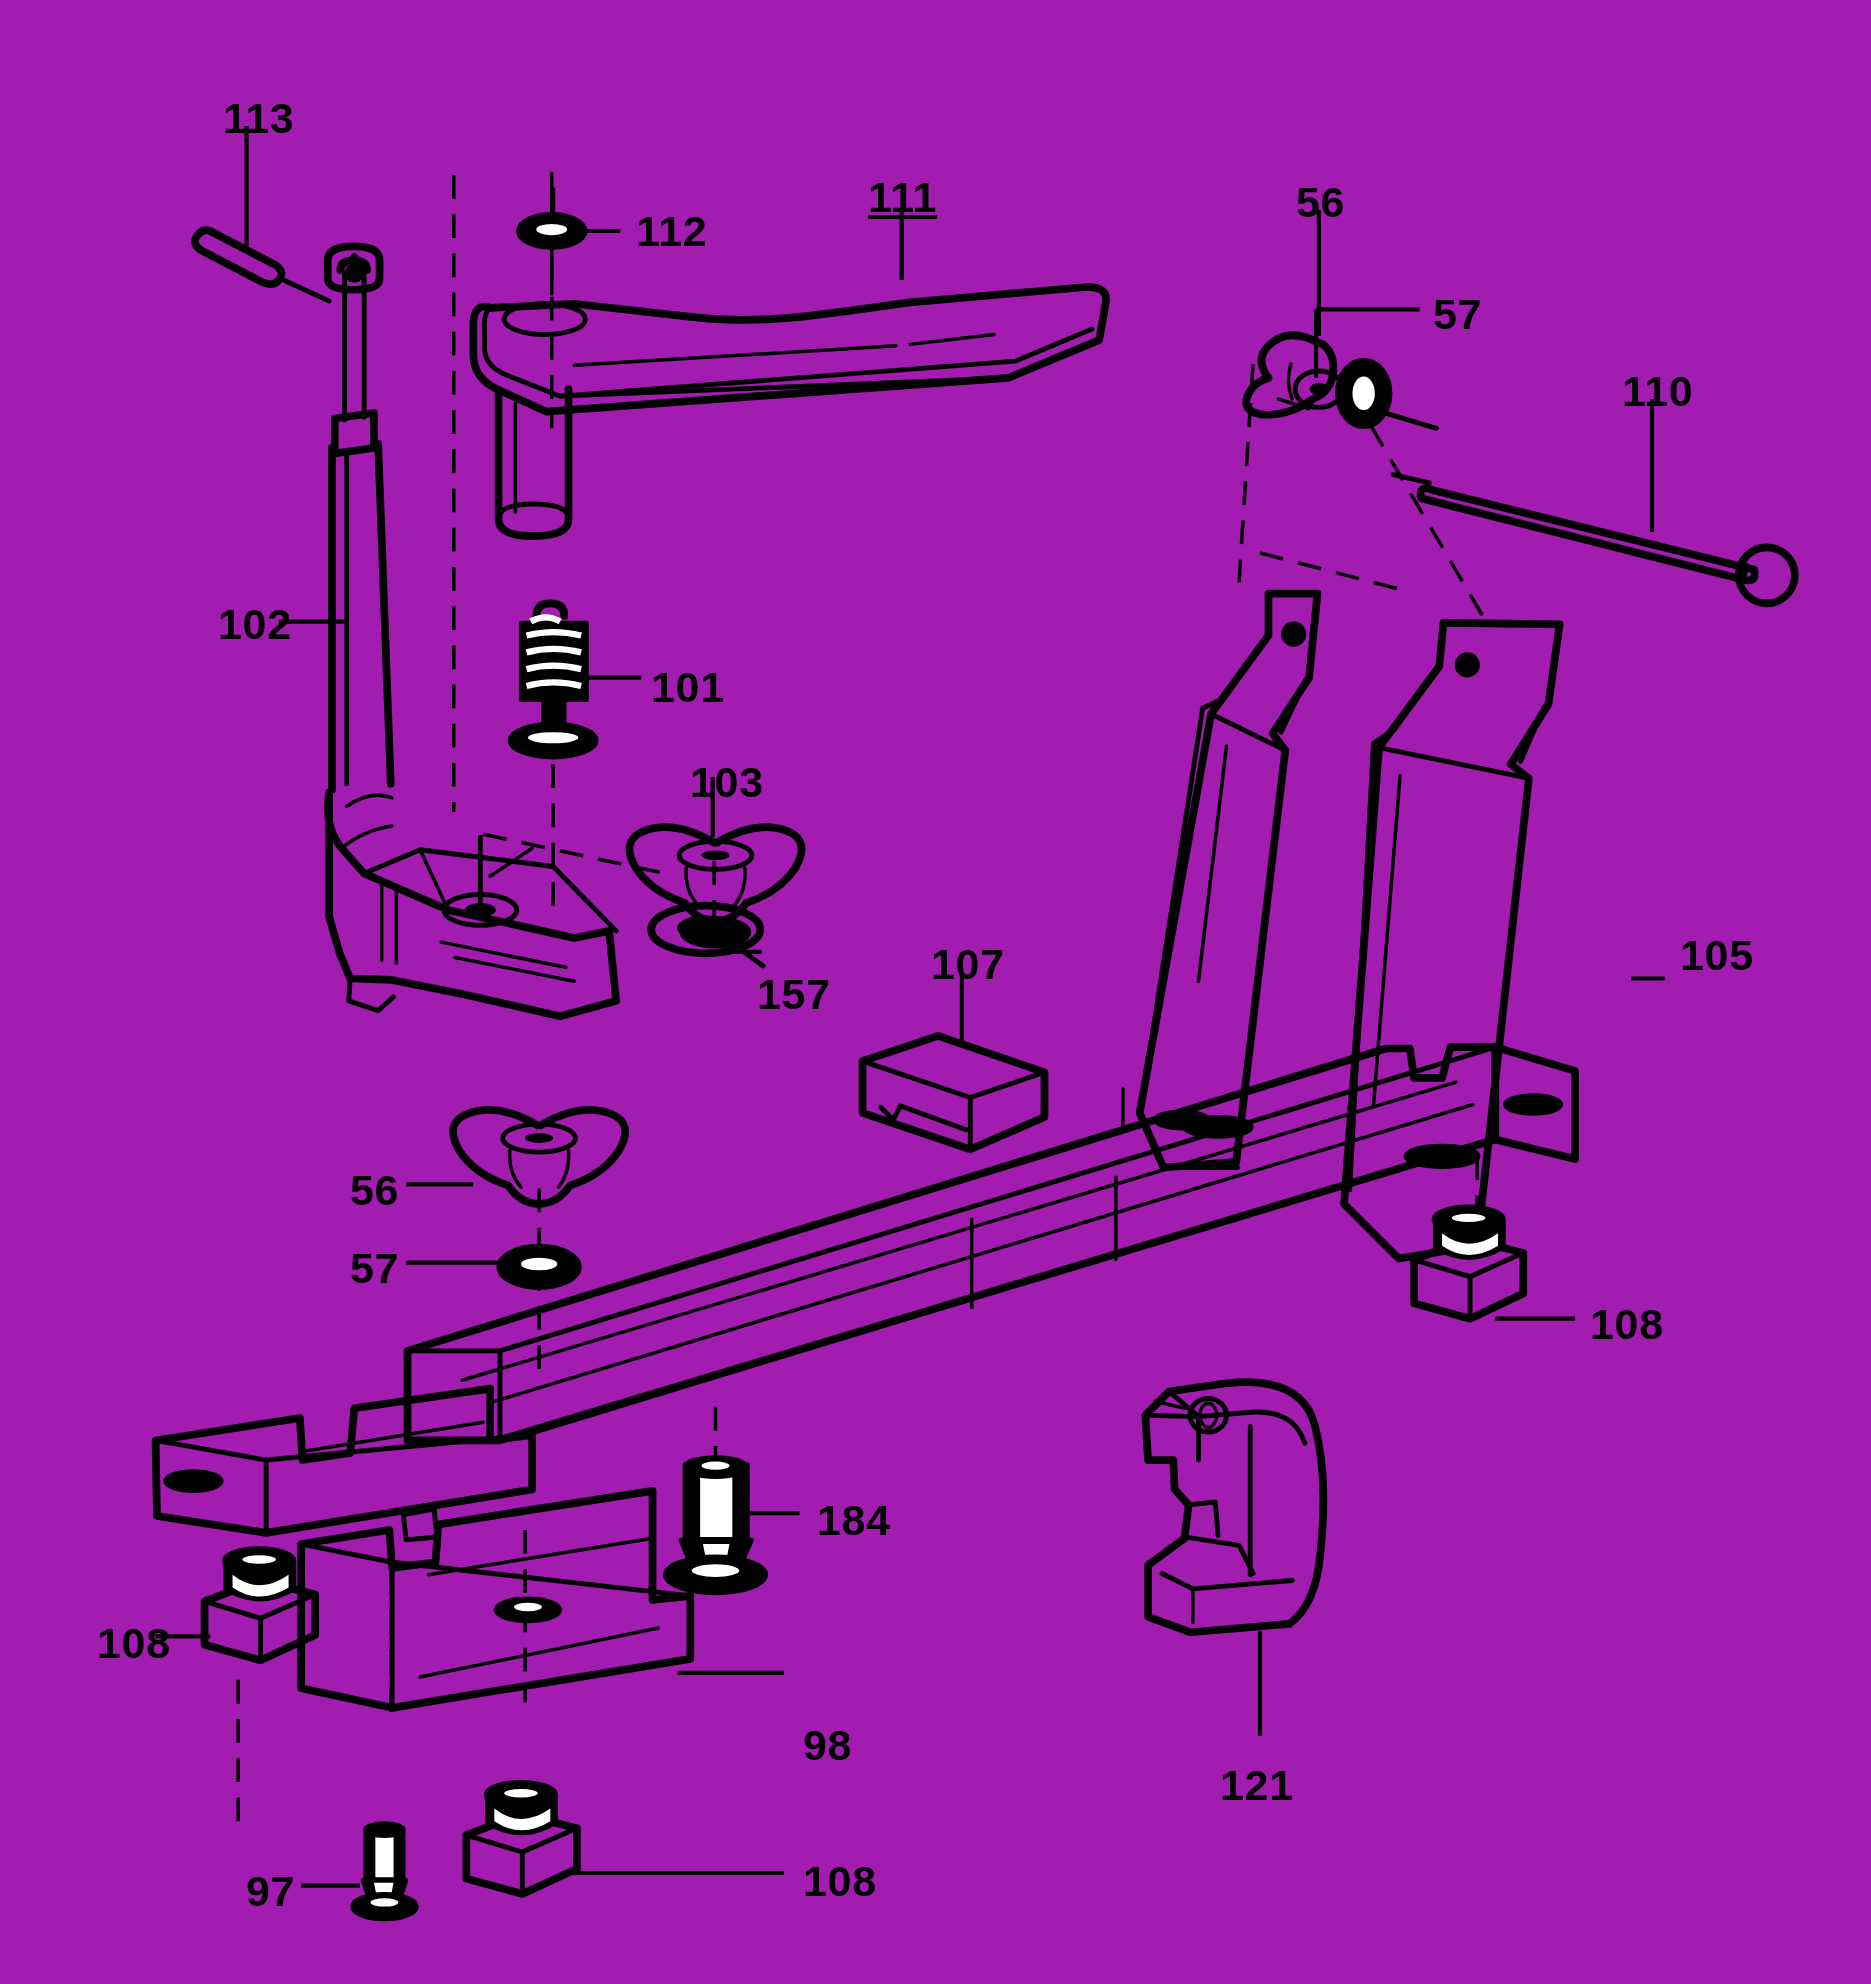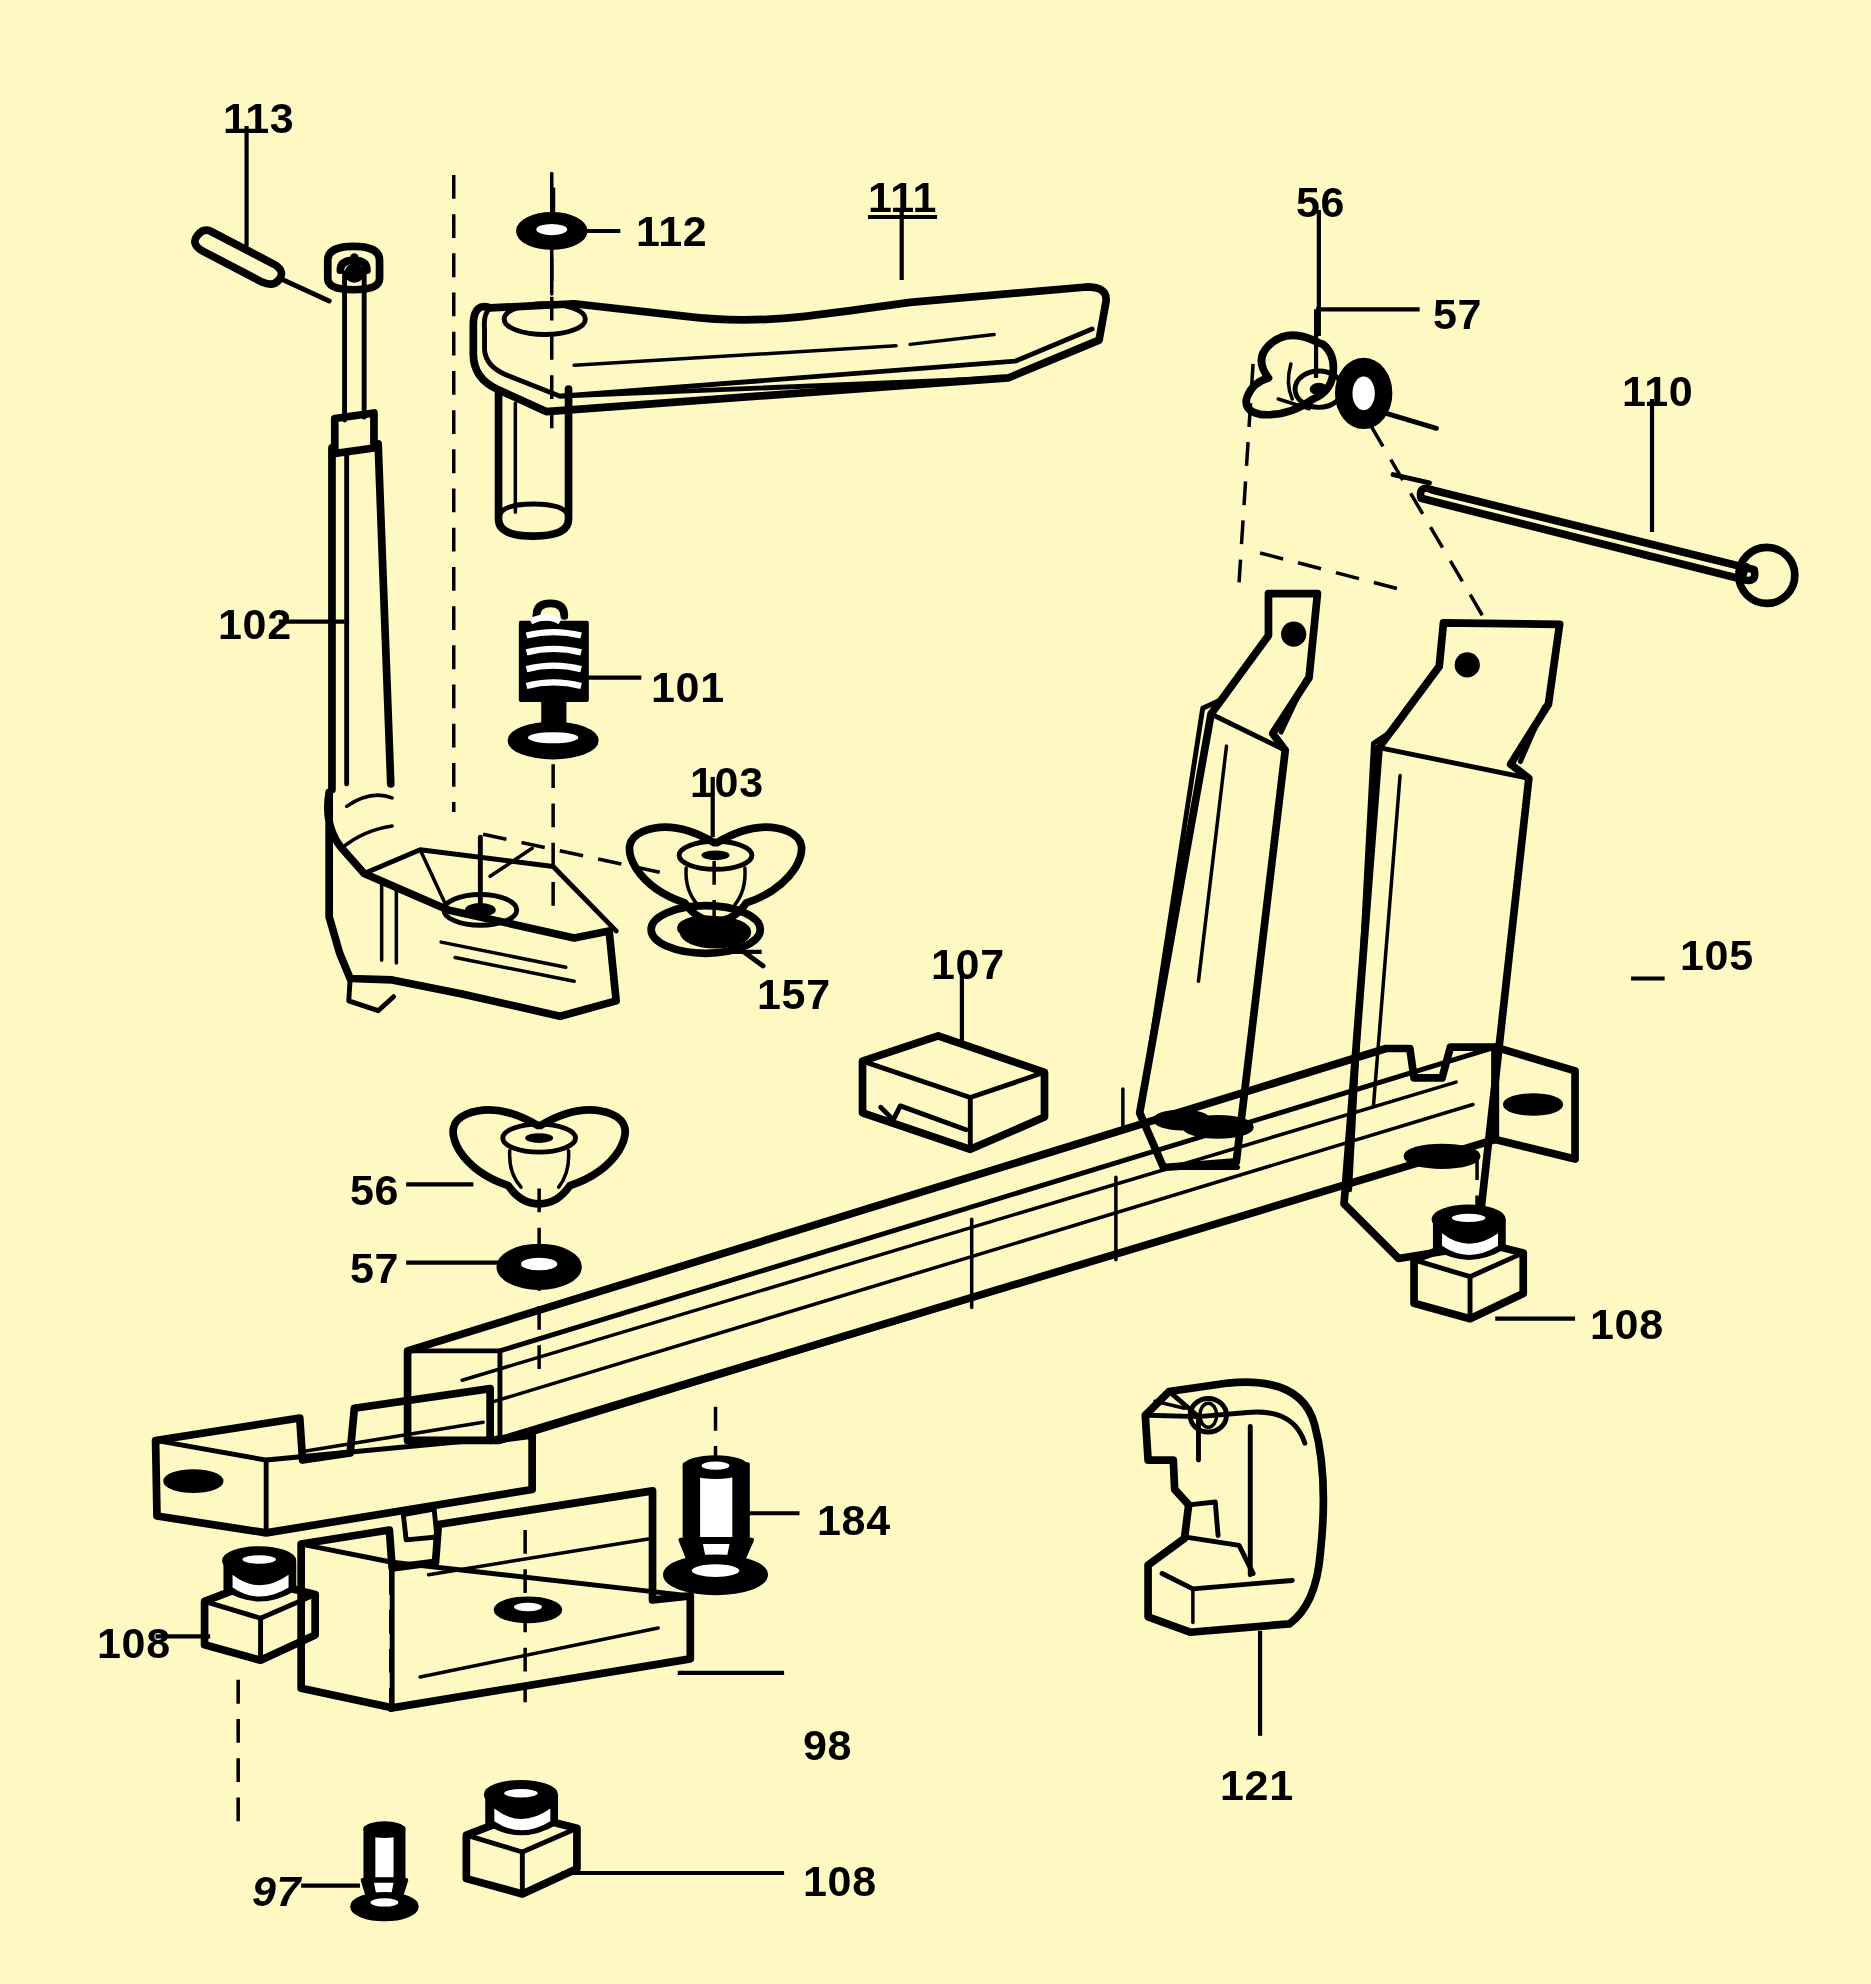--- a/index.html
+++ b/index.html
@@ -1,18 +1,18 @@
 <!DOCTYPE html>
 <html style="font-size:11.2px"><head>
 <meta charset="utf-8">
 <title>Exploded Parts Diagram</title>
 <style>
   html,body{margin:0;padding:0;background:#ffffff;}
   body{font-family:"Liberation Sans",sans-serif;}
-  #sheet{position:relative;width:1872px;height:1985px;background:#fef9c3;overflow:hidden;}
+  #sheet{position:relative;width:1872px;height:1985px;background:#a21caf;overflow:hidden;}
   #sheet svg{display:block;width:1872px;height:1985px;}
   .callout{
     position:absolute;
     font-family:"Liberation Sans",sans-serif;
     font-weight:bold;
     font-size:43px;
     letter-spacing:0.7px;
     color:#000000;
     white-space:nowrap;
     line-height:1;
@@ -364,17 +364,17 @@
 <div class="callout" style="left:757px;top:973px;">157</div>
 <div class="callout" style="left:1680px;top:934px;">105</div>
 <div class="callout" style="left:931px;top:943px;">107</div>
 <div class="callout" style="left:350px;top:1169px;">56</div>
 <div class="callout" style="left:350px;top:1247px;">57</div>
 <div class="callout" style="left:1590px;top:1303px;">108</div>
 <div class="callout" style="left:817px;top:1499px;">184</div>
 <div class="callout" style="left:97px;top:1622px;">108</div>
 <div class="callout" style="left:803px;top:1724px;">98</div>
 <div class="callout" style="left:1220px;top:1764px;">121</div>
-<div class="callout" style="left:252px;top:1870px;font-style:italic;">97</div>
+<div class="callout" style="left:246px;top:1870px;">97</div>
 <div class="callout" style="left:803px;top:1860px;">108</div>
 
 </div>
 
 
 </body></html>

